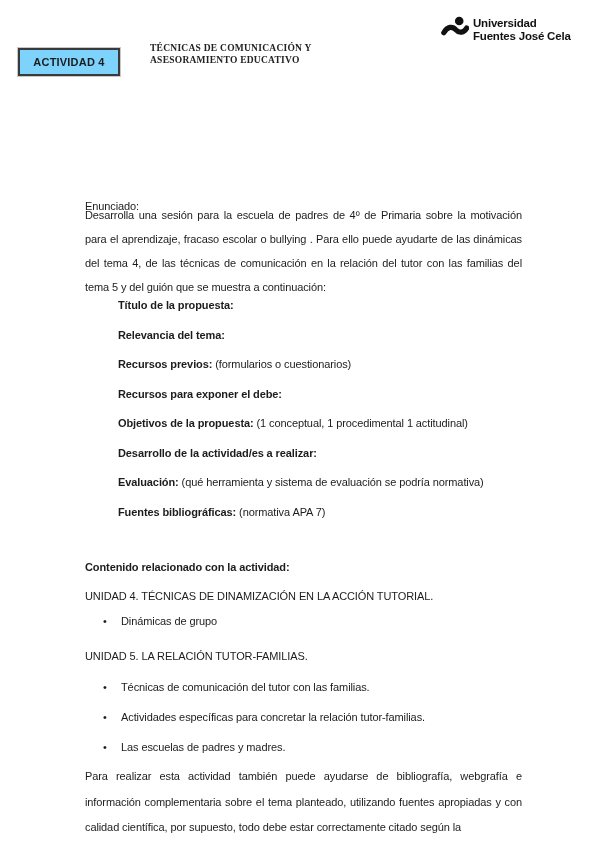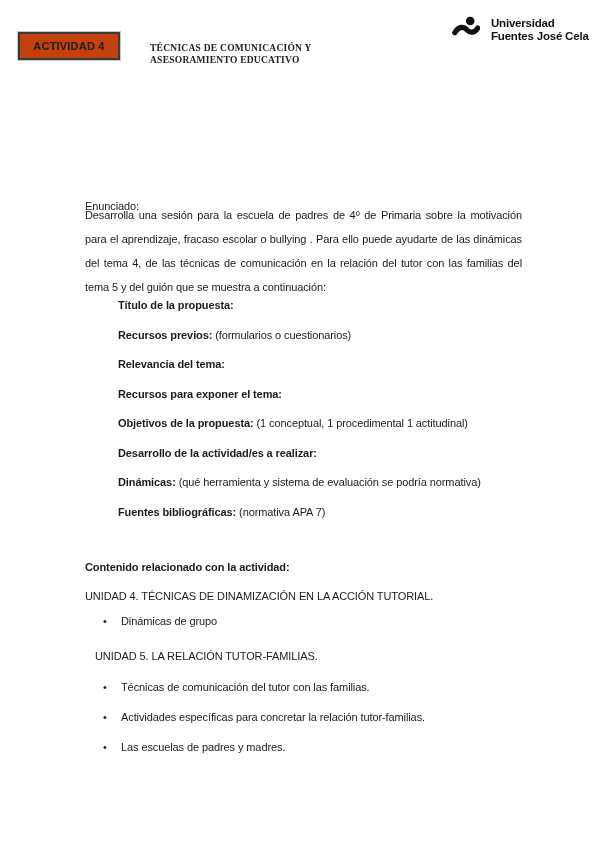--- a/index.html
+++ b/index.html
@@ -9,43 +9,43 @@
     height: 848px;
     background: #ffffff;
     overflow: hidden;
     font-family: "Liberation Sans", "DejaVu Sans", sans-serif;
     color: #1c1c1c;
   }
 
   
   .activity-box {
     position: absolute;
-    left: 18px; top: 32px;
+    left: 18px; top: 48px;
     width: 98px; height: 24px;
     border: 2px solid #3a3a3a;
     box-shadow: 0 0 0 1px #c7c7c7, 1px 1px 0 #9a9a9a;
     display: flex; align-items: center; justify-content: center;
     font-weight: bold; font-size: 11px; letter-spacing: 0.2px;
-    background: #c2410c;
+    background: #7dd3fc;
   }
   .course-title {
     position: absolute;
     left: 150px; top: 42px; width: 300px;
     text-align: left;
     font-family: "Liberation Serif", "DejaVu Serif", serif;
     font-weight: bold;
     font-size: 9.5px;
     line-height: 12px;
     letter-spacing: 0.25px;
     color: #222;
   }
   .logo {
     position: absolute;
-    left: 452px; top: 15px;
-    display: flex; align-items: center; gap: 11px;
+    left: 441px; top: 15px;
+    display: flex; align-items: center; gap: 4px;
   }
   .logo-mark { width: 28px; height: 27px; display: block; }
   .logo-text {
     font-weight: bold;
     font-size: 11.5px;
     line-height: 12.5px;
     letter-spacing: -0.2px;
     color: #111;
     padding-top: 2px;
   }
@@ -63,21 +63,21 @@
   }
   .outline { top: 291px; }
   .outline-item {
     padding-left: 33px;
     line-height: 29.5px;
     white-space: nowrap;
   }
   .contenido { top: 561px; font-weight: bold; }
   .unidad-title { font-weight: normal; }
   .unidad4 { top: 590px; }
-  .unidad5 { top: 650px; margin-left: 10px; }
+  .unidad5 { top: 650px; }
   .bullets1 { top: 606px; }
   .bullets2 { top: 672px; }
   .bullet-item {
     position: relative;
     padding-left: 36px;
     line-height: 30px;
     white-space: nowrap;
   }
   .bullet-item .dot {
     position: absolute;
@@ -115,26 +115,26 @@
       <div>Fuentes José Cela</div>
     </div>
   </div>
 
   <div class="blk enunciado">Enunciado:</div>
 
   <div class="blk intro">Desarrolla una sesión para la escuela de padres de 4º de Primaria sobre la motivación para el aprendizaje, fracaso escolar o bullying . Para ello puede ayudarte de las dinámicas del tema 4, de las técnicas de comunicación en la relación del tutor con las familias del tema 5 y del guión que se muestra a continuación:</div>
 
   <div class="blk outline">
     <div class="outline-item"><span class="b">Título de la propuesta:</span><span></span></div>
+    <div class="outline-item"><span class="b">Relevancia del tema:</span><span></span></div>
     <div class="outline-item"><span class="b">Recursos previos:</span><span> (formularios o cuestionarios)</span></div>
-    <div class="outline-item"><span class="b">Relevancia del tema:</span><span></span></div>
-    <div class="outline-item"><span class="b">Recursos para exponer el tema:</span><span></span></div>
+    <div class="outline-item"><span class="b">Recursos para exponer el debe:</span><span></span></div>
     <div class="outline-item"><span class="b">Objetivos de la propuesta:</span><span> (1 conceptual, 1 procedimental 1 actitudinal)</span></div>
     <div class="outline-item"><span class="b">Desarrollo de la actividad/es a realizar:</span><span></span></div>
-    <div class="outline-item"><span class="b">Dinámicas:</span><span> (qué herramienta y sistema de evaluación se podría normativa)</span></div>
+    <div class="outline-item"><span class="b">Evaluación:</span><span> (qué herramienta y sistema de evaluación se podría normativa)</span></div>
     <div class="outline-item"><span class="b">Fuentes bibliográficas:</span><span> (normativa APA 7)</span></div>
   </div>
 
   <div class="blk contenido">Contenido relacionado con la actividad:</div>
 
   <div class="blk unidad4 unidad-title">UNIDAD 4. TÉCNICAS DE DINAMIZACIÓN EN LA ACCIÓN TUTORIAL.</div>
 
   <div class="blk bullets1">
     <div class="bullet-item">
       <span class="dot">•</span>
@@ -152,14 +152,15 @@
     <div class="bullet-item">
       <span class="dot">•</span>
       <span>Actividades específicas para concretar la relación tutor-familias.</span>
     </div>
     <div class="bullet-item">
       <span class="dot">•</span>
       <span>Las escuelas de padres y madres.</span>
     </div>
   </div>
 
+  <div class="blk closing">Para realizar esta actividad también puede ayudarse de bibliografía, webgrafía e información complementaria sobre el tema planteado, utilizando fuentes apropiadas y con calidad científica, por supuesto, todo debe estar correctamente citado según la</div>
 
 </div>
 
 </body></html>

